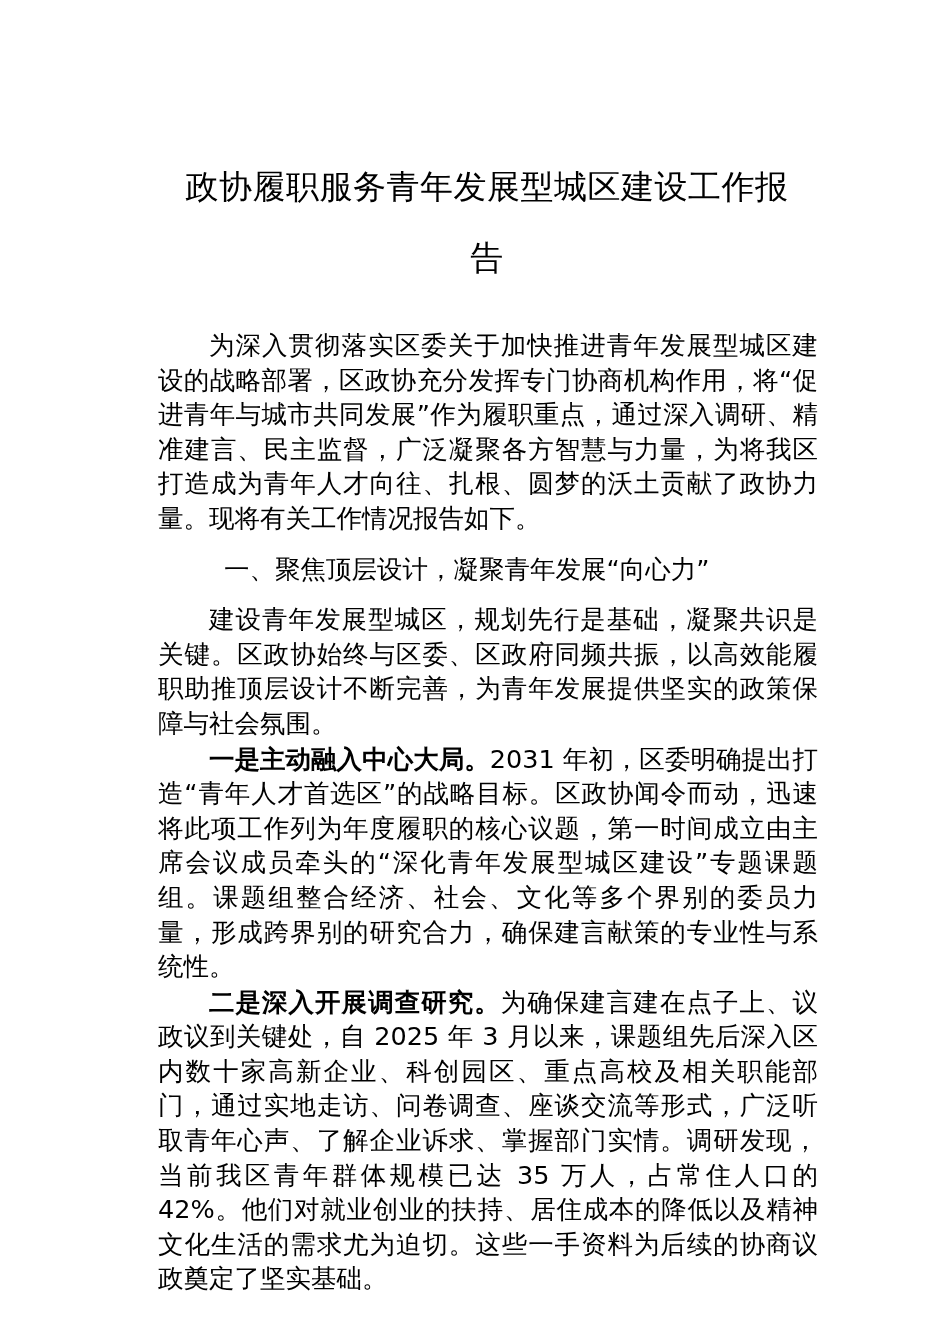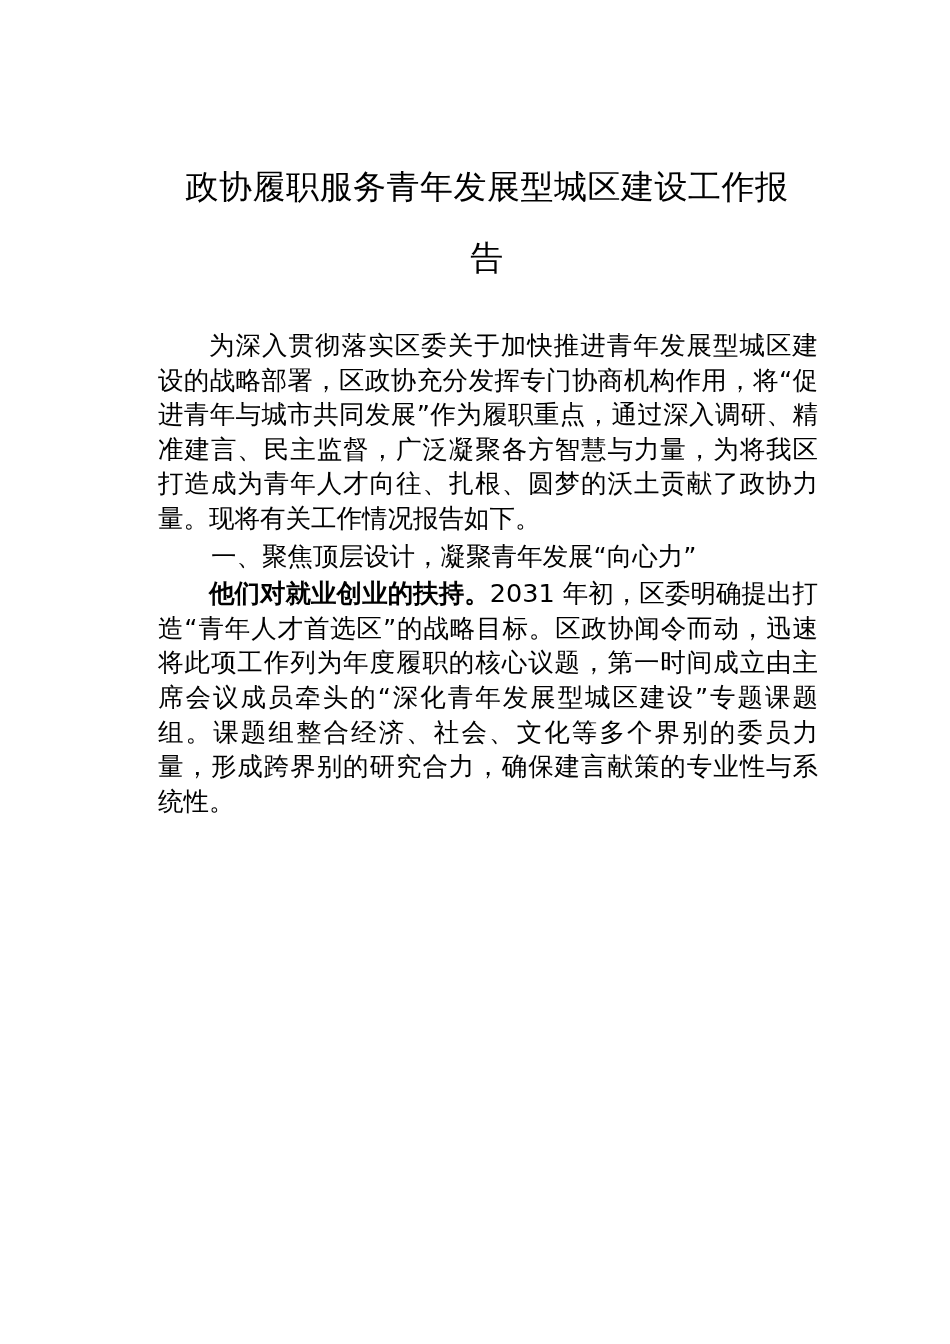--- a/index.html
+++ b/index.html
@@ -6,34 +6,40 @@
   body { width: 950px; height: 1344px; position: relative; overflow: hidden;
          font-family: "DejaVu Sans", "Liberation Sans", sans-serif; color: #000; }
   .page { position: absolute; left: 12px; top: 0; width: 950px; height: 960px; background: #fff; }
   .title { position: absolute; left: 145px; width: 660px; text-align: center;
            font-size: 33px; line-height: 36px; letter-spacing: 0.5px; white-space: nowrap; }
   .title.l1 { top: 169px; }
   .title.l2 { top: 240px; }
   .body { position: absolute; left: 145px; top: 327px; width: 662px;
           font-size: 25.5px; line-height: 34.6px; text-align: justify; }
   .para { margin: 1px; text-indent: 2em; }
-  .heading { margin: 3px; text-indent: 2em; }
+  .heading { margin: 16px; text-indent: 2em; }
   .lead { font-weight: bold; }
 </style>
 </head>
 <body>
 
 <div class="page">
   <div class="title l1">政协履职服务青年发展型城区建设工作报</div>
   <div class="title l2">告</div>
 
   <div class="body">
     <p class="para">
       <span>为深入贯彻落实区委关于加快推进青年发展型城区建设的战略部署，区政协充分发挥专门协商机构作用，将“促进青年与城市共同发展”作为履职重点，通过深入调研、精准建言、民主监督，广泛凝聚各方智慧与力量，为将我区打造成为青年人才向往、扎根、圆梦的沃土贡献了政协力量。现将有关工作情况报告如下。</span>
     </p>
     <p class="heading">
       <span>一、聚焦顶层设计，凝聚青年发展“向心力”</span>
     </p>
     <p class="para">
-      <span class="lead">他们对就业创业的扶持。</span><span>2031 年初，区委明确提出打造“青年人才首选区”的战略目标。区政协闻令而动，迅速将此项工作列为年度履职的核心议题，第一时间成立由主席会议成员牵头的“深化青年发展型城区建设”专题课题组。课题组整合经济、社会、文化等多个界别的委员力量，形成跨界别的研究合力，确保建言献策的专业性与系统性。</span>
+      <span>建设青年发展型城区，规划先行是基础，凝聚共识是关键。区政协始终与区委、区政府同频共振，以高效能履职助推顶层设计不断完善，为青年发展提供坚实的政策保障与社会氛围。</span>
+    </p>
+    <p class="para">
+      <span class="lead">一是主动融入中心大局。</span><span>2031 年初，区委明确提出打造“青年人才首选区”的战略目标。区政协闻令而动，迅速将此项工作列为年度履职的核心议题，第一时间成立由主席会议成员牵头的“深化青年发展型城区建设”专题课题组。课题组整合经济、社会、文化等多个界别的委员力量，形成跨界别的研究合力，确保建言献策的专业性与系统性。</span>
+    </p>
+    <p class="para">
+      <span class="lead">二是深入开展调查研究。</span><span>为确保建言建在点子上、议政议到关键处，自 2025 年 3 月以来，课题组先后深入区内数十家高新企业、科创园区、重点高校及相关职能部门，通过实地走访、问卷调查、座谈交流等形式，广泛听取青年心声、了解企业诉求、掌握部门实情。调研发现，当前我区青年群体规模已达 35 万人，占常住人口的 42%。他们对就业创业的扶持、居住成本的降低以及精神文化生活的需求尤为迫切。这些一手资料为后续的协商议政奠定了坚实基础。</span>
     </p>
   </div>
 </div>
 
 </body></html>

